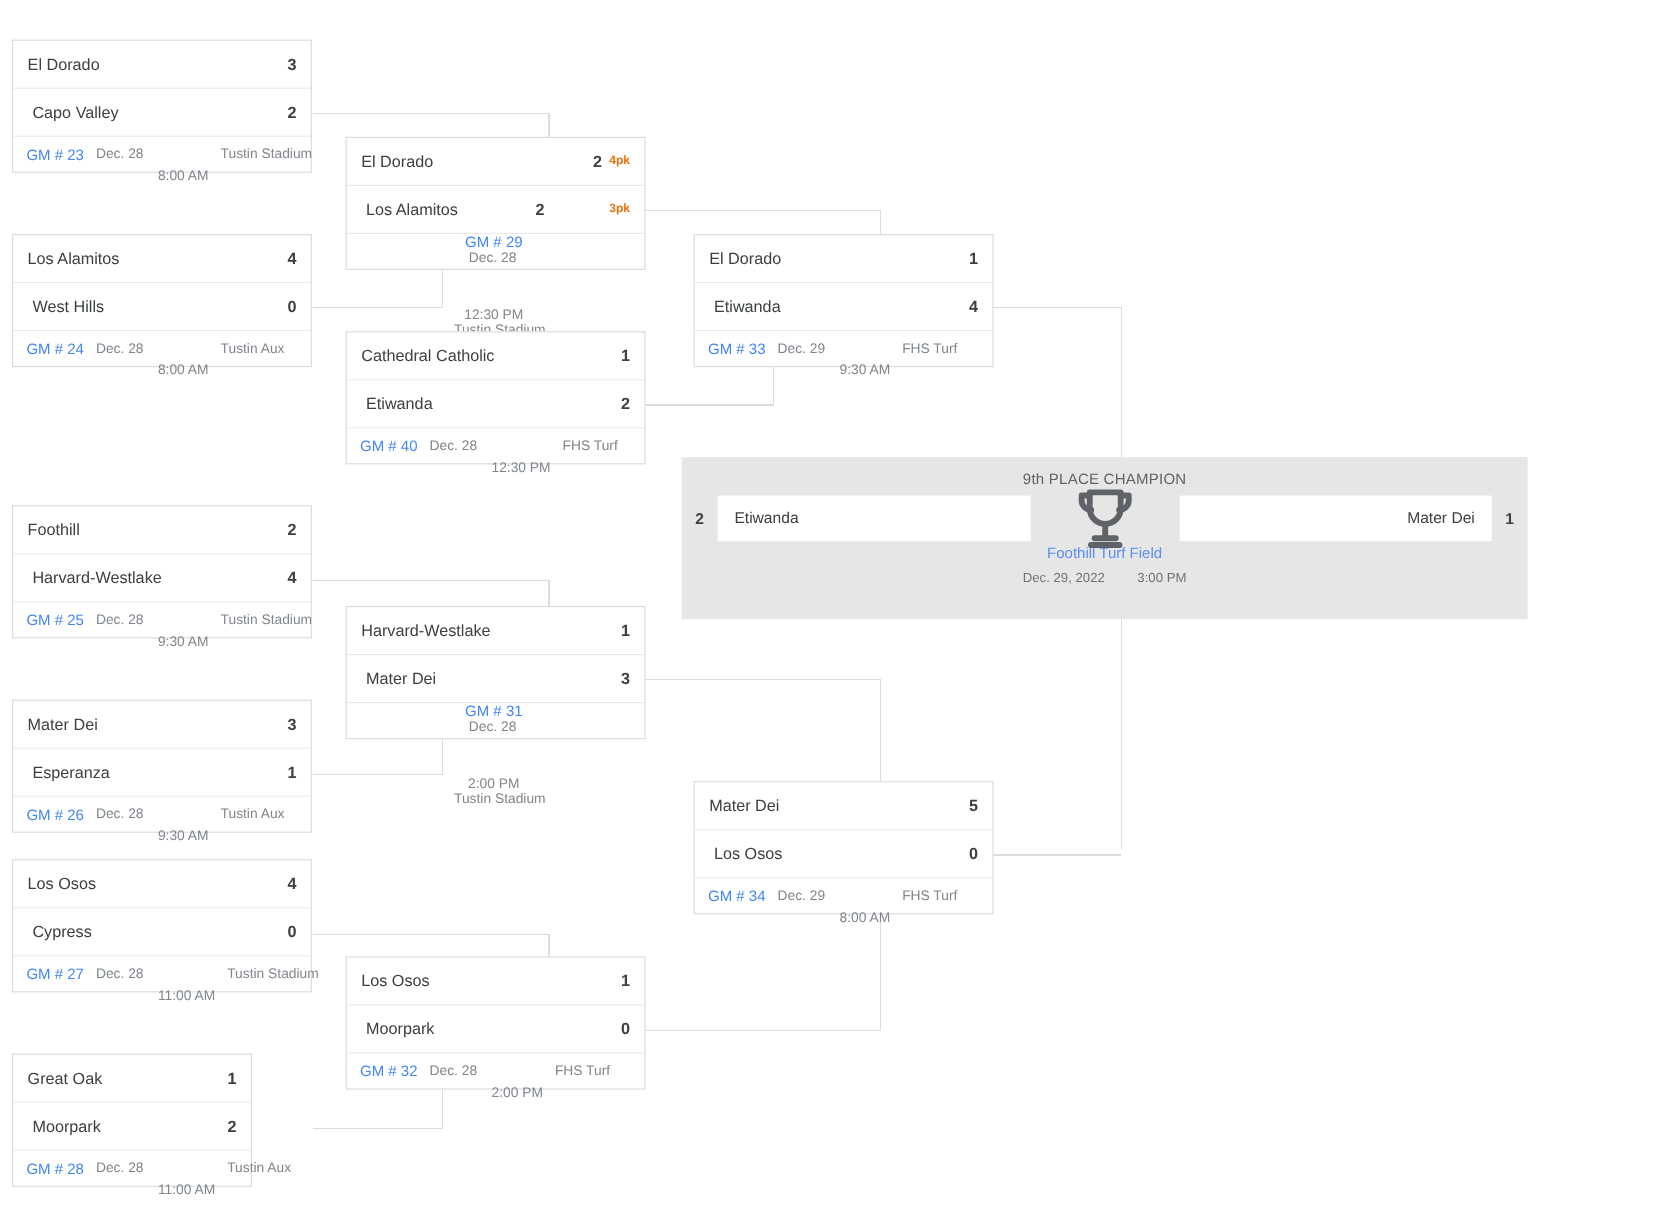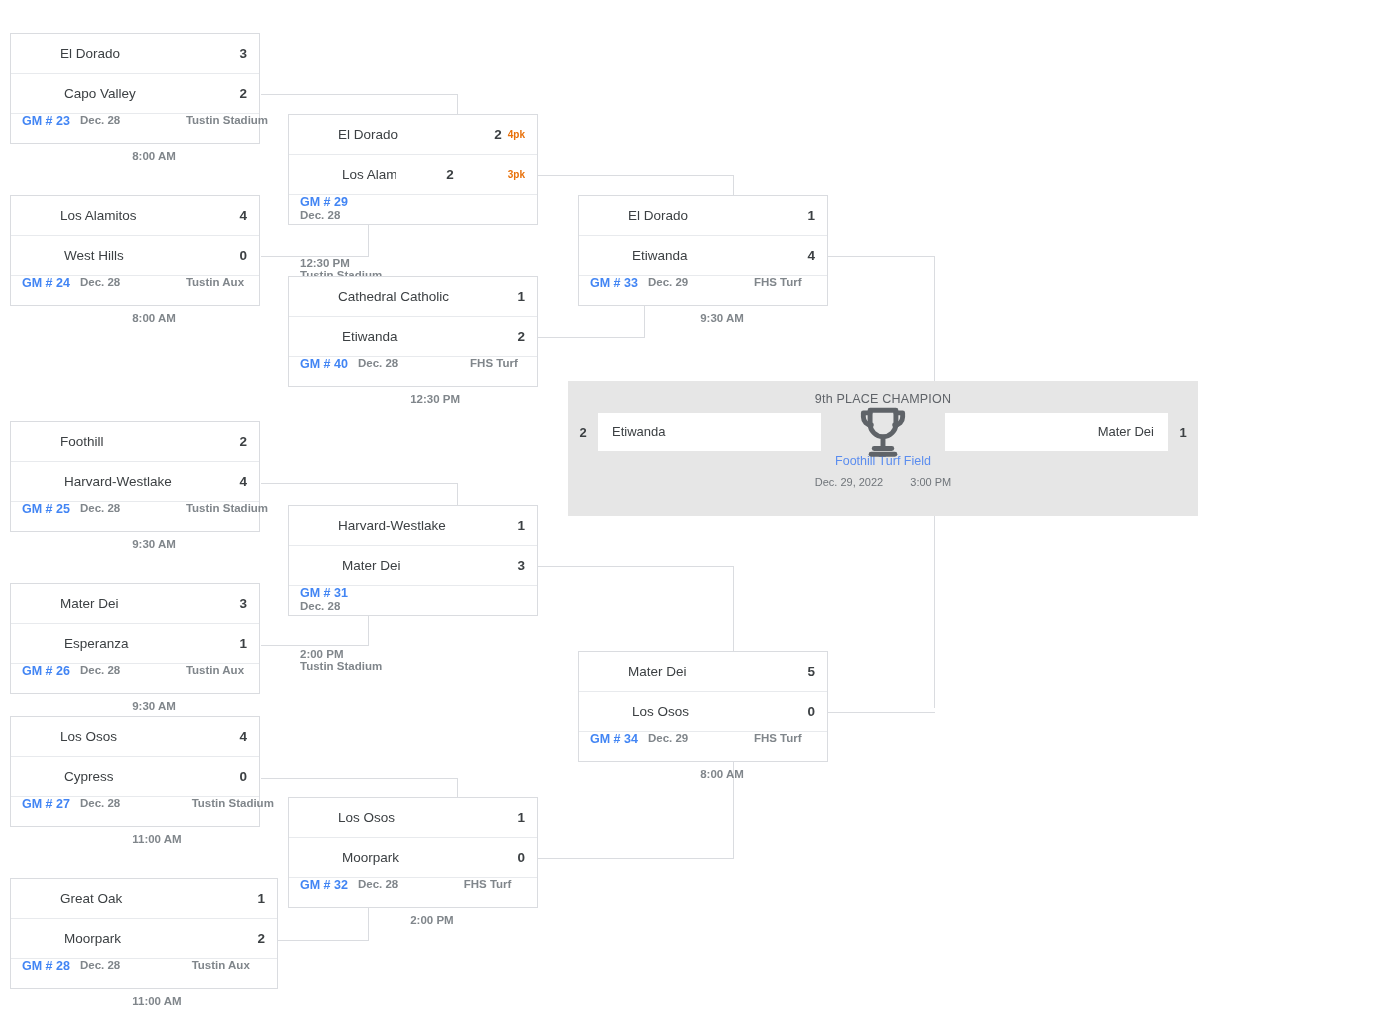--- a/index.html
+++ b/index.html
@@ -43,45 +43,43 @@
     padding: 0 12px 0 12px;
     border-bottom: 1px solid #e8eaed;
   }
   .team-row.second { padding-left: 16px; gap: 48px; }
   .team-name {
     flex: 1 1 auto;
     font-size: 13.5px;
     color: #3c4043;
     white-space: nowrap;
     overflow: hidden;
-    margin-left: 37px;
   }
   .team-score {
     flex: 0 0 auto;
     font-size: 13.5px;
     font-weight: bold;
     color: #3c4043;
     text-align: right;
     min-width: 10px;
   }
   .pk {
     flex: 0 0 auto;
     font-size: 10px;
     font-weight: bold;
     color: #e8710a;
     margin-left: 6px;
   }
   .meta-row {
     display: flex;
-    align-items: flex-start;
+    align-items: center;
     height: 29px;
     box-sizing: border-box;
     padding: 0 10px 0 11px;
     white-space: nowrap;
-    font-weight: bold;
   }
   .gm-link {
     font-size: 12.5px;
     color: #4285f4;
     margin-right: 10px;
     cursor: pointer;
   }
   .meta-date {
     font-size: 11.5px;
     color: #80868b;
@@ -275,21 +273,21 @@
       <span class="team-score">0</span>
     </div>
     <div class="meta-row">
       <span class="gm-link">GM # 27</span>
       <span class="meta-date">Dec. 28</span>
       <span class="meta-time">11:00 AM</span>
       <span class="meta-venue">Tustin Stadium</span>
     </div>
   </div>
 
-  <div class="game" style="left:10px; top:878px; width:268px;">
+  <div class="game" style="left:10px; top:878px; width:200px;">
     <div class="team-row">
       <span class="team-name">Great Oak</span>
       <span class="team-score">1</span>
     </div>
     <div class="team-row second">
       <span class="team-name">Moorpark</span>
       <span class="team-score">2</span>
     </div>
     <div class="meta-row">
       <span class="gm-link">GM # 28</span>
@@ -396,21 +394,21 @@
       <span class="team-score">0</span>
     </div>
     <div class="meta-row">
       <span class="gm-link">GM # 34</span>
       <span class="meta-date">Dec. 29</span>
       <span class="meta-time">8:00 AM</span>
       <span class="meta-venue">FHS Turf</span>
     </div>
   </div>
 
-  <div id="champ-banner" style="left:568px; top:381px; width:630px; height:135px;">
+  <div id="champ-banner" style="left:568px; top:381px; width:705px; height:135px;">
     <div id="champ-title">9th PLACE CHAMPION</div>
     <div id="champ-row">
       <div class="champ-side left">
         <span class="champ-score">2</span>
         <span class="champ-name">Etiwanda</span>
       </div>
       <div id="trophy-wrap">
         <svg width="62" height="62" viewBox="0 0 24 24" fill="none" stroke="#5f6368" stroke-width="1.9" stroke-linecap="round" stroke-linejoin="round">
           <path d="M7 3.6h10v5.2a5 5 0 0 1-10 0V3.6z"></path>
           <path d="M7 4.6H4.4v1.6A3.1 3.1 0 0 0 7.5 9.3"></path>

